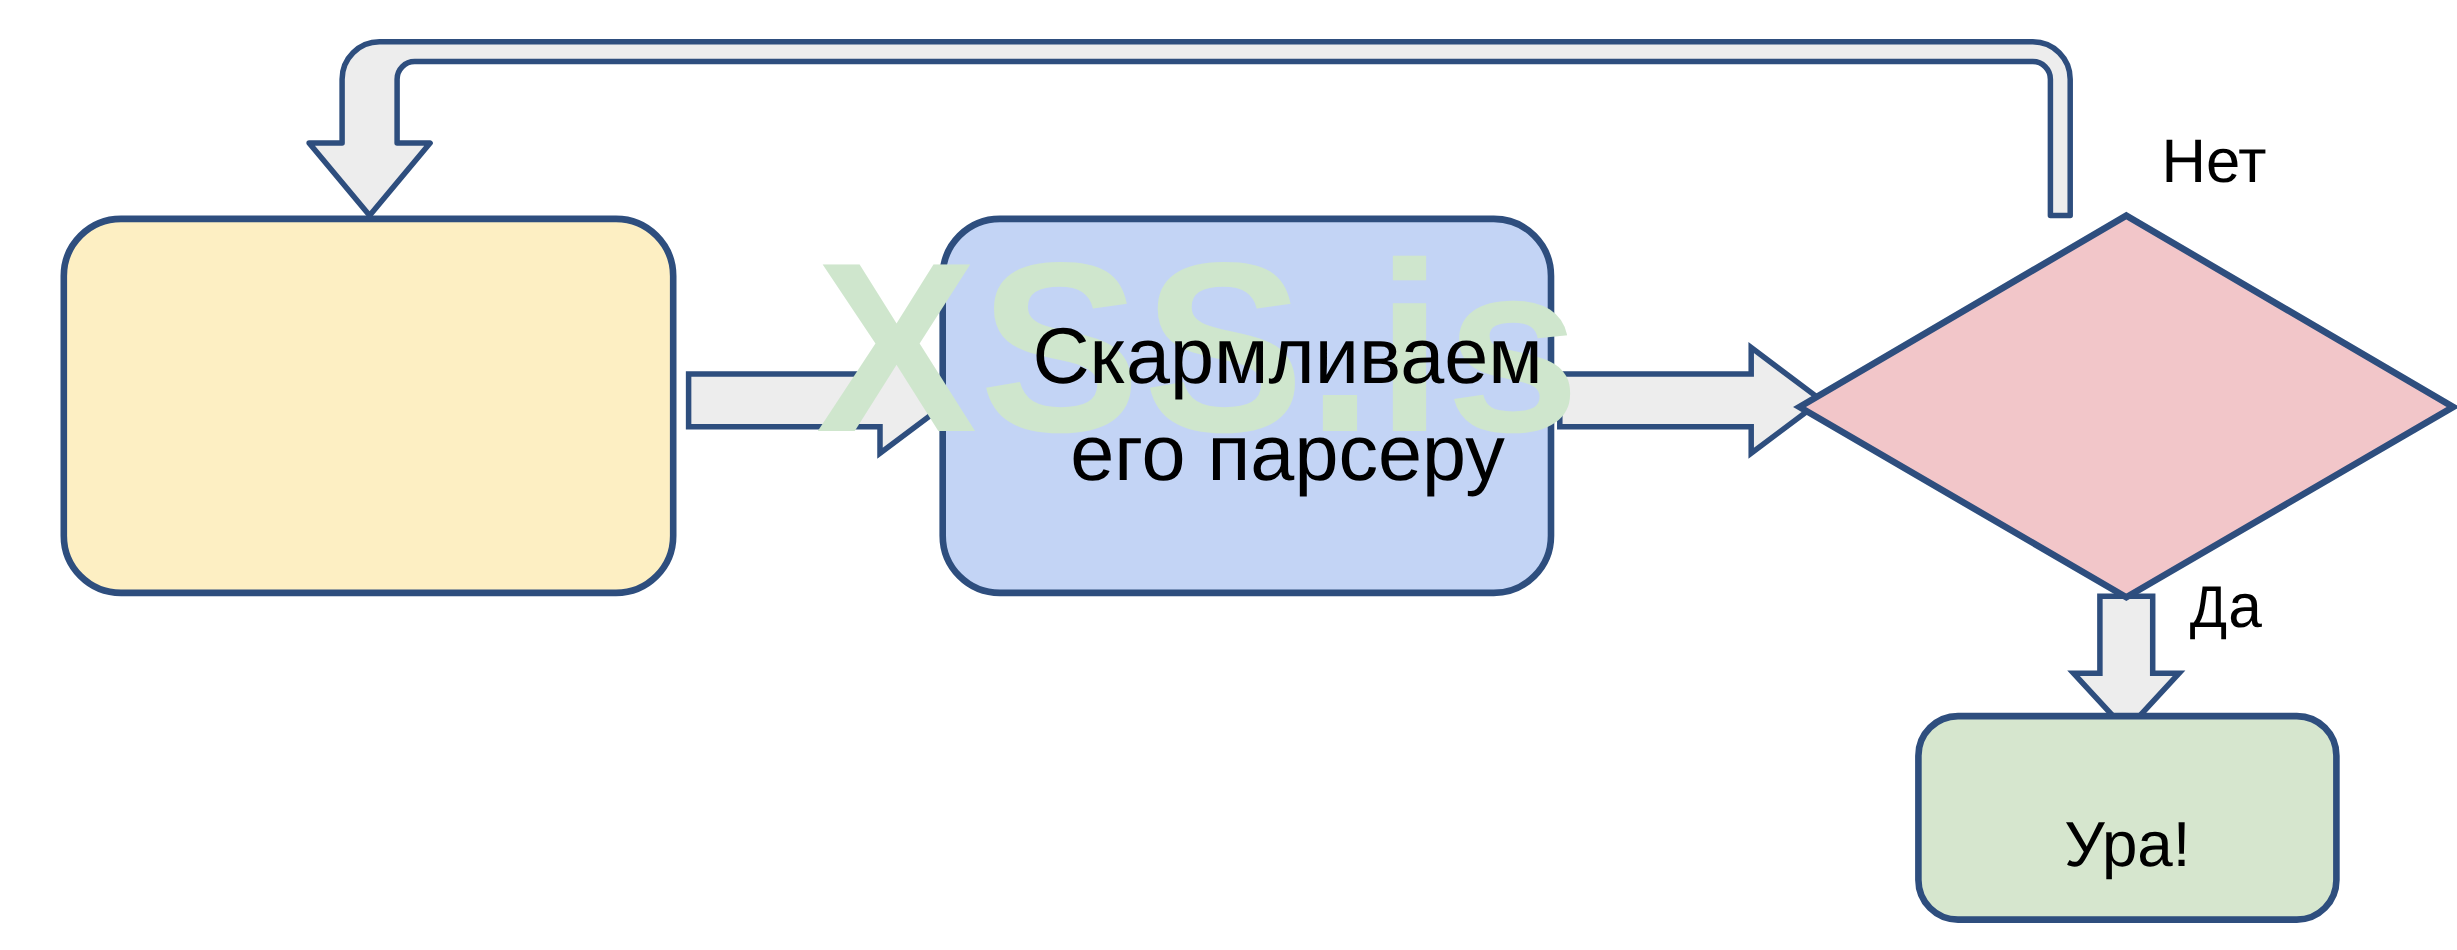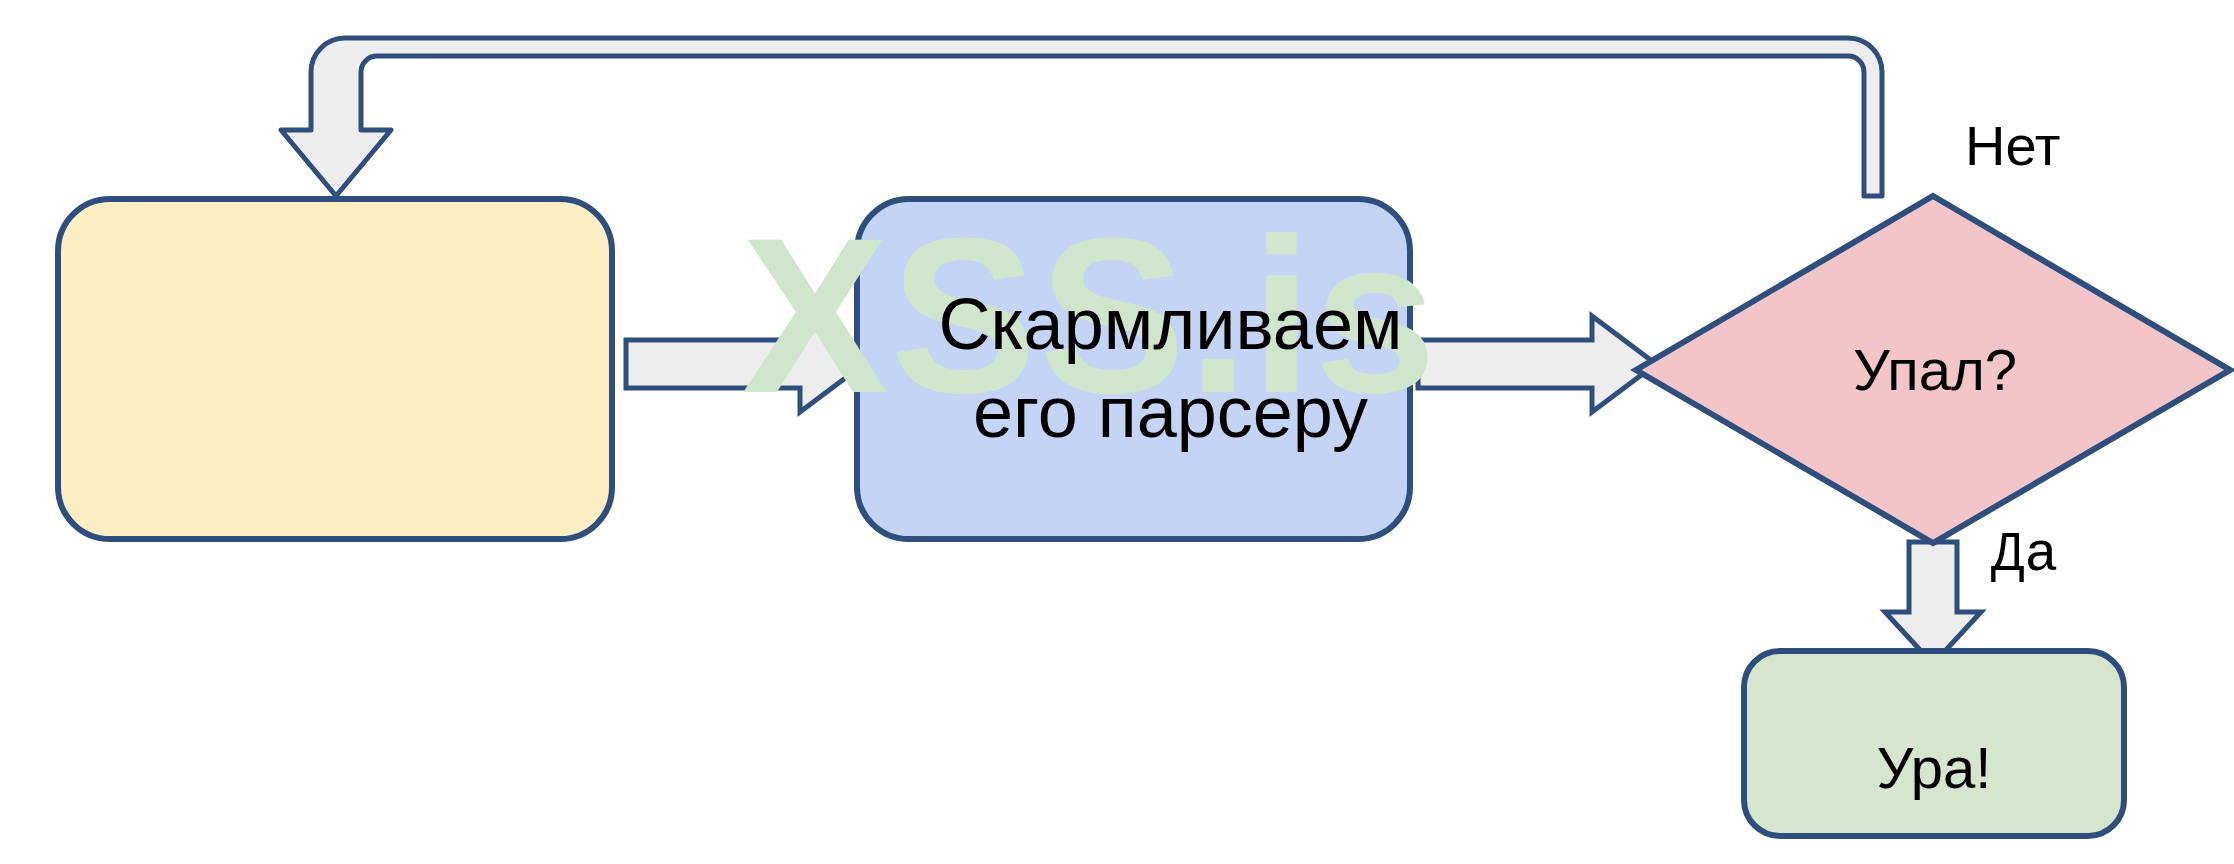--- a/index.html
+++ b/index.html
@@ -136,21 +136,20 @@
     <polygon points="1933,196 2230,370 1933,543 1636,370" fill="#f2c6c9" stroke="#2e4e7e" stroke-width="6" stroke-linejoin="miter"></polygon>
 
     <rect x="1744" y="651" width="380" height="185" rx="36" ry="36" fill="#d6e6ce" stroke="#2e4e7e" stroke-width="6"></rect>
 
   </svg>
 
 
   <div class="node-text box-label-blue" style="left:894px; top:199px; width:553px; height:340px; font-size:72px;">Скармливаем
 его парсеру</div>
 
-  <div class="node-text diamond-label" style="left:1740px; top:300px; width:390px; height:140px; font-size:58px;">Упал?</div>
 
   <div class="node-text box-label-green" style="left:1744px; top:676px; width:380px; height:185px; font-size:58px;">Ура!</div>
 
   <div class="edge-label" style="left:1935px; top:118px;margin-left:30px;">Нет</div>
 
   <div class="edge-label" style="left:1991px; top:527px;font-family:Liberation Mono, monospace;">Да</div>
 
 </div>
 
 </body></html>

